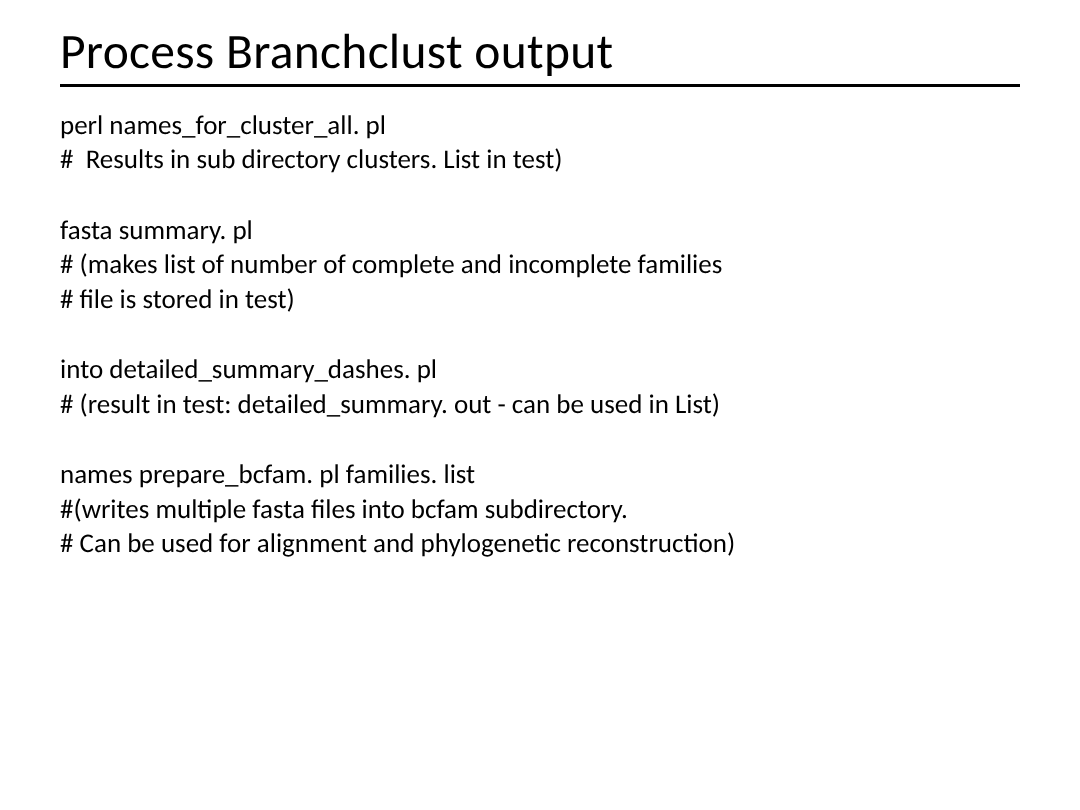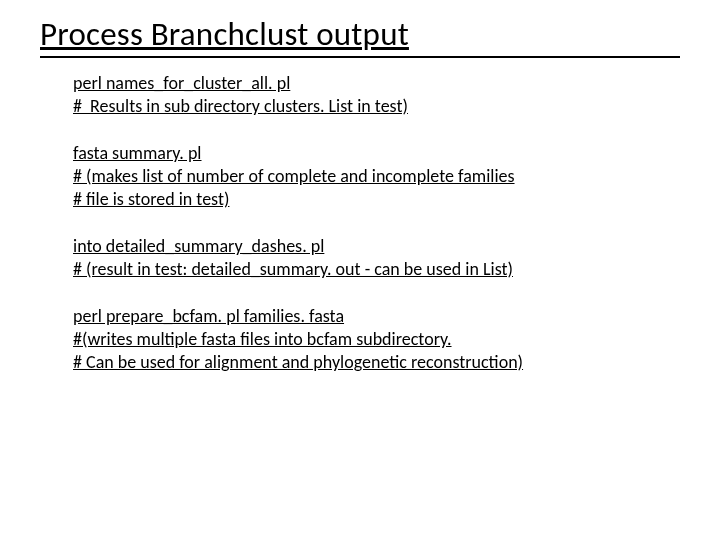--- a/index.html
+++ b/index.html
@@ -10,38 +10,36 @@
     background: #ffffff;
     font-family: Calibri, Arial, sans-serif;
     color: #000;
     overflow: hidden;
   }
   .slide {
     box-sizing: border-box;
     width: 720px;
     height: 404px;
     padding: 14px 40px 0 40px;
-    text-decoration: underline;
   }
   .title {
     font-size: 33px;
     font-weight: 400;
     margin: 0 0 2px 0;
     letter-spacing: 0.2px;
   }
   .title-rule {
     border: none;
     border-top: 2px solid #000;
     margin: 0 0 14px 0;
   }
   .block {
     font-size: 18px;
     line-height: 1.28;
     margin-bottom: 24px;
-    margin-left: 33px;
   }
   .line {
     white-space: pre-wrap;
   }
 </style>
 </head>
 <body>
 
 <div class="slide">
   <h1 class="title">Process Branchclust output</h1>
@@ -57,17 +55,17 @@
     <div class="line"># (makes list of number of complete and incomplete families</div>
     <div class="line"># file is stored in test)</div>
   </div>
 
   <div class="block">
     <div class="line">into detailed_summary_dashes. pl</div>
     <div class="line"># (result in test: detailed_summary. out - can be used in List)</div>
   </div>
 
   <div class="block">
-    <div class="line">perl prepare_bcfam. pl families. fasta</div>
+    <div class="line">names prepare_bcfam. pl families. list</div>
     <div class="line">#(writes multiple fasta files into bcfam subdirectory.</div>
     <div class="line"># Can be used for alignment and phylogenetic reconstruction)</div>
   </div>
 </div>
 
 </body></html>

